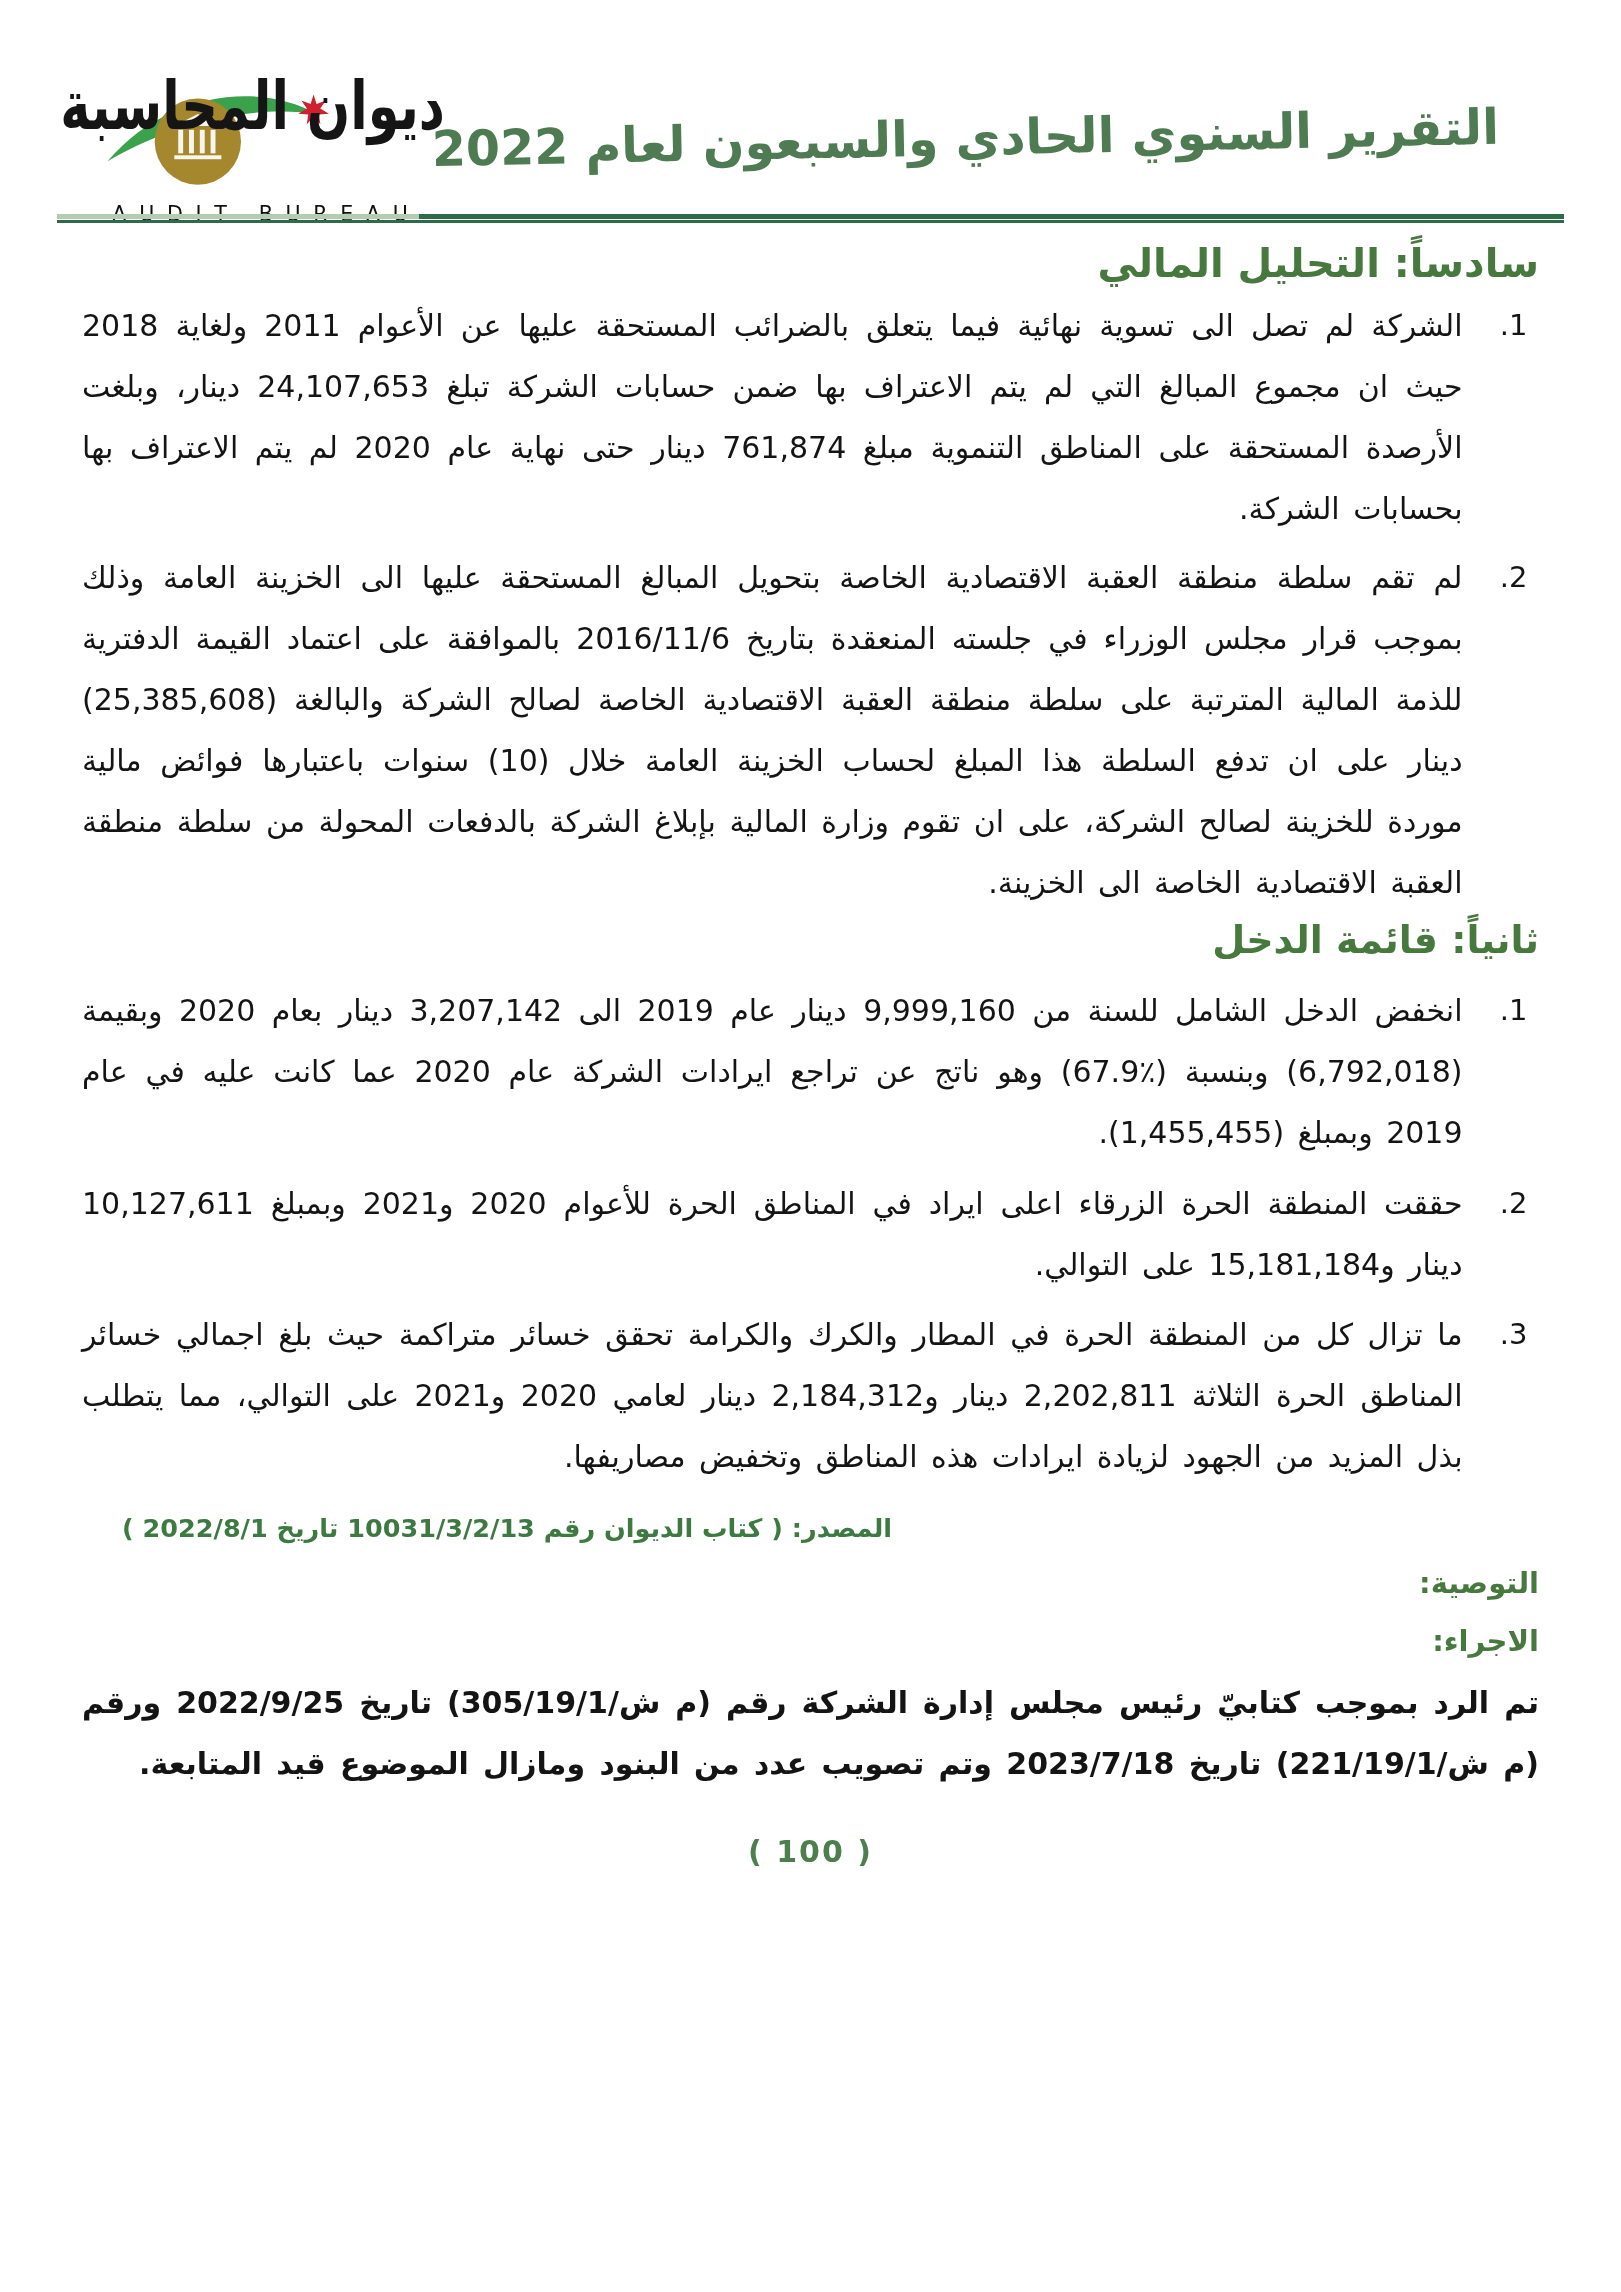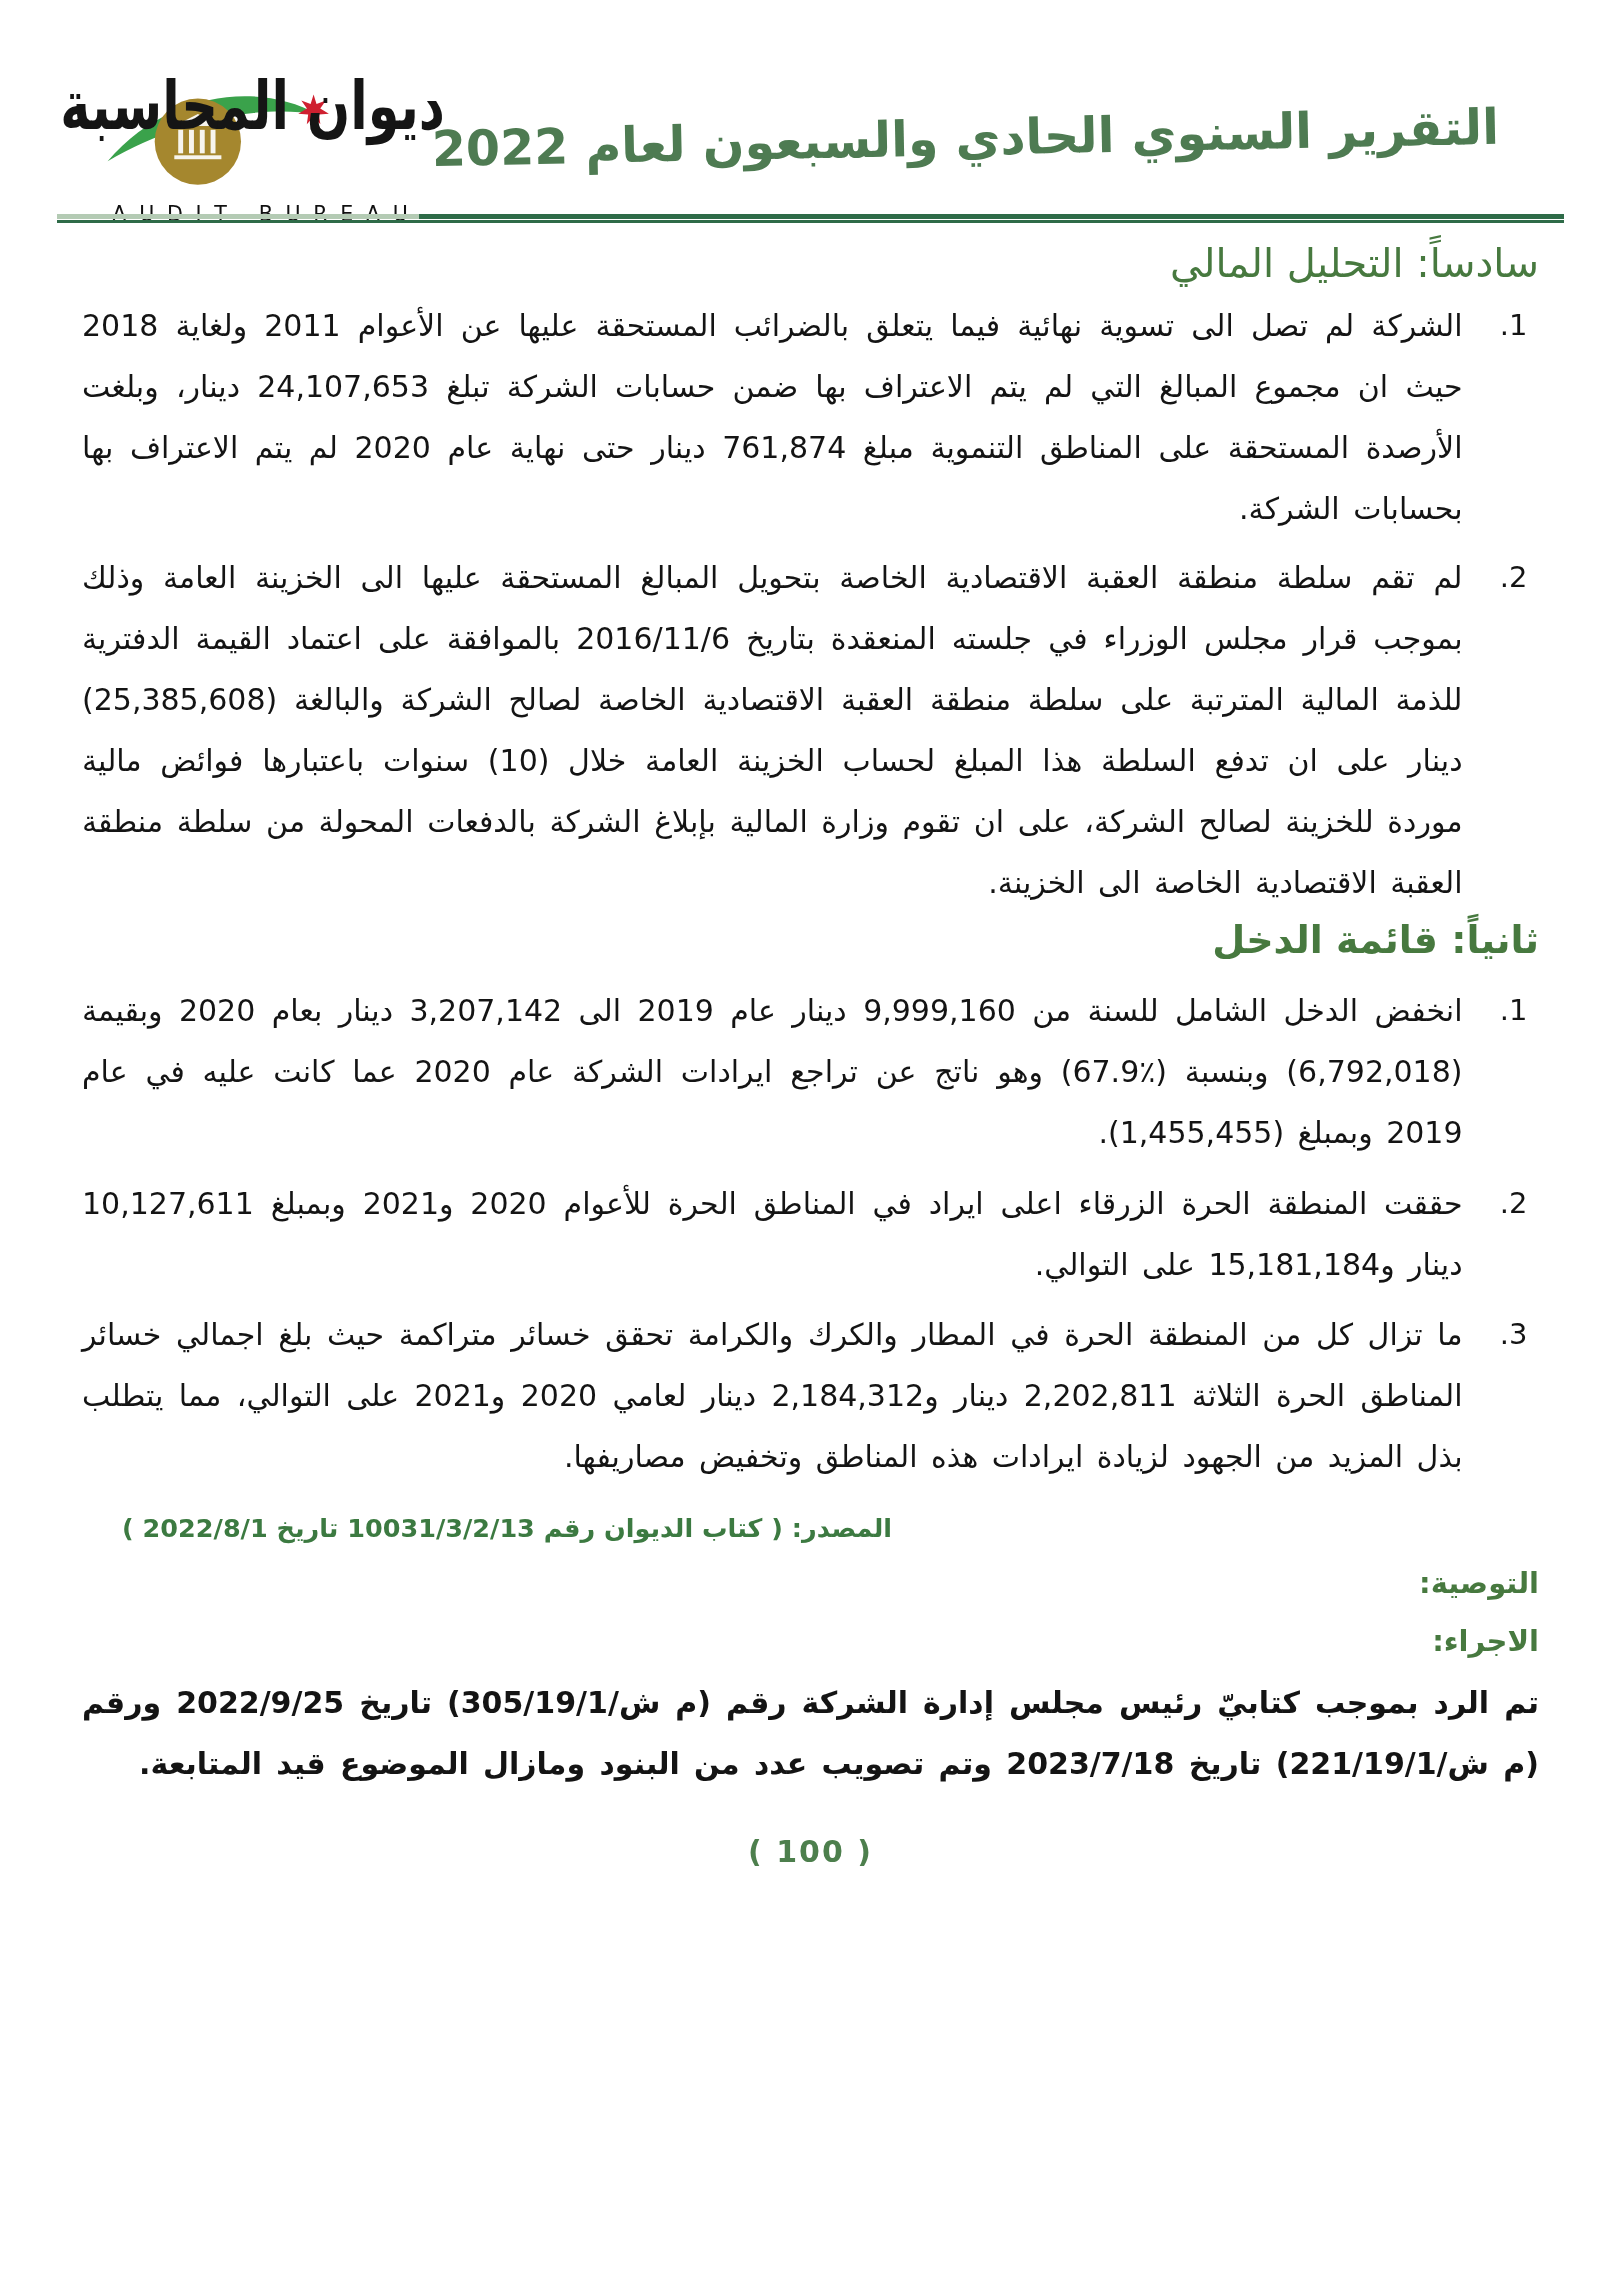--- a/index.html
+++ b/index.html
@@ -31,21 +31,21 @@
   }
   .header-rule { position:absolute; top:198px; left:57px; width:1507px; }
   .rule-top {
     height:4.9px;
     background:linear-gradient(to right,#b4cbb4 0,#b4cbb4 24%,#2e6b48 24%,#2e6b48 100%);
   }
   .rule-bottom { height:2.9px; background:#2e6b48; margin-top:1px; }
 
   
   .content { position:absolute; top:223px; right:82px; width:1457px; direction:rtl; }
-  .h-main { margin:0 0 7.8px;  font-size:40px; line-height:1.2; font-weight:normal; color:#47793f; }
+  .h-main { margin:0 0 7.8px;  font-size:40px; line-height:1.2; font-weight:bold; color:#47793f; }
   .h-sub  { margin:0 0 19.6px; font-size:38px; line-height:1.2; font-weight:bold; color:#47793f; }
   .h-sub2 { margin:5.9px 0 15.7px; font-size:38px; line-height:1.2; font-weight:bold; color:#47793f; }
 
   .item { display:flex; gap:25.5px; align-items:flex-start; }
   .item .num { flex:0 0 51px; font-size:29px; line-height:61px; text-align:center; color:#141414; }
   .item .txt {
     flex:1; margin:0; font-size:30px; font-weight:normal; line-height:61px;
     text-align:justify; word-spacing:3.9px; color:#141414;
   }
   .lines-2 { min-height:122px; margin-bottom:9.8px; }

